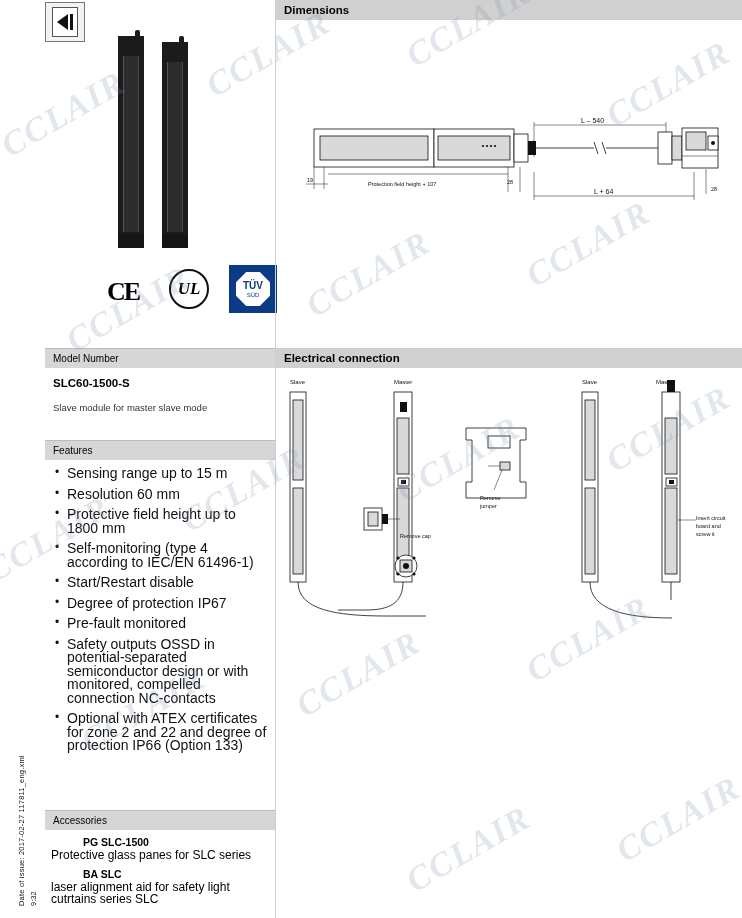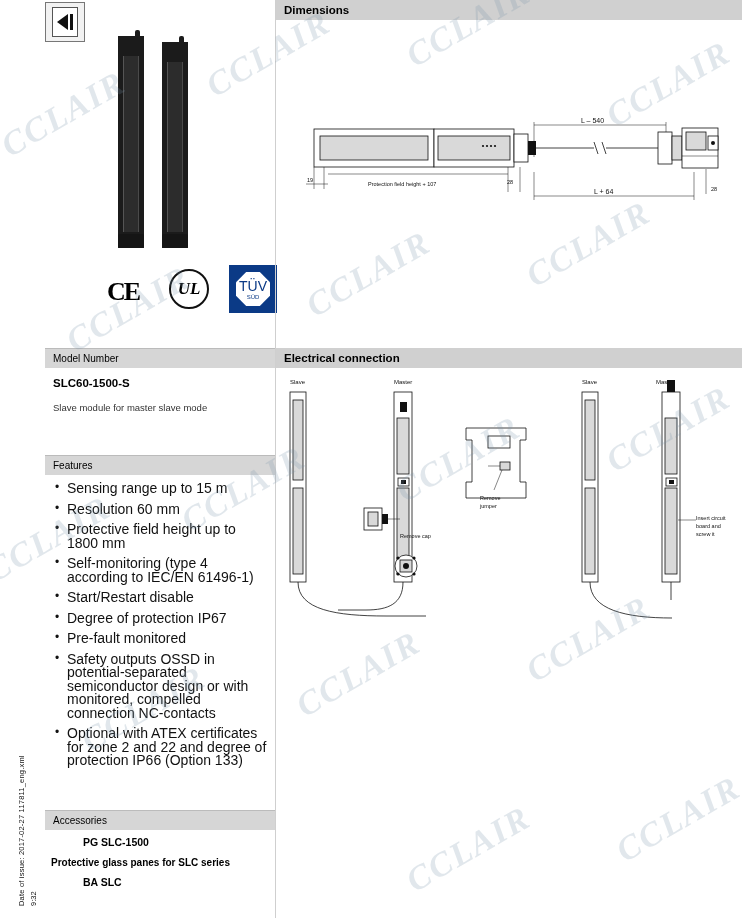--- a/index.html
+++ b/index.html
@@ -69,21 +69,21 @@
   }
   .tuv-logo {
     position:absolute; left:130px; top:0px; width:48px; height:48px; background:#0b3a86;
     display:flex; align-items:center; justify-content:center;
   }
   .tuv-logo .oct {
     width:34px;height:34px;background:#ffffff;
     clip-path: polygon(30% 0,70% 0,100% 30%,100% 70%,70% 100%,30% 100%,0 70%,0 30%);
     display:flex;flex-direction:column;align-items:center;justify-content:center;line-height:1;
   }
-  .tuv-logo .t1 { font-size:14px; font-weight:normal; color:#0b3a86; font-family:"Liberation Sans",sans-serif;}
+  .tuv-logo .t1 { font-size:10px; font-weight:bold; color:#0b3a86; font-family:"Liberation Sans",sans-serif;}
   .tuv-logo .t2 { font-size:6px; color:#0b3a86; margin-top:1px;}
 
   
   .sec-head {
     background:#d6d6d6; color:#000; font-weight:normal; font-size:10px;
     padding:4px 8px; border-top:1px solid #bbb;
   }
 
   .block { position:absolute; left:45px; width:230px; }
 
@@ -92,21 +92,21 @@
 
   ul.features { margin:7px 0 0 0; padding:0 6px 0 22px; list-style:none; }
   ul.features li {
     position:relative; font-size:14px; line-height:13.5px; margin-bottom:7px; color:#111;
   }
   ul.features li:before {
     content:"•"; position:absolute; left:-12px; top:-1px; font-size:12px;
   }
 
   .acc-name { font-weight:bold; font-size:10.5px; margin:6px 0 0 6px;padding-left:32px;}
-  .acc-desc { font-size:10px; margin:9px 0 0 6px; line-height:12.5px;font-weight:bold;}
+  .acc-desc { font-size:12px; margin:1px 0 0 6px; line-height:12.5px;}
 
   
   .side-text {
     position:absolute; left:26px; bottom:12px;
     transform-origin: left bottom; transform: rotate(-90deg);
     font-size:7.5px; color:#111; white-space:nowrap; letter-spacing:0.2px;
   }
   .side-text2 {
     position:absolute; left:38px; bottom:12px;
     transform-origin: left bottom; transform: rotate(-90deg);
@@ -177,40 +177,41 @@
         </div>
       </div>
     </div>
 
     <div class="block" style="top:348px;">
       <div class="sec-head">Model Number</div>
       <div class="model-num">SLC60-1500-S</div>
       <div class="model-desc">Slave module for master slave mode</div>
     </div>
 
-    <div class="block" style="top:455px;">
+    <div class="block" style="top:440px;">
       <div class="sec-head">Features</div>
       <ul class="features">
         <li>Sensing range up to 15 m</li>
         <li>Resolution 60 mm</li>
         <li>Protective field height up to 1800 mm</li>
         <li>Self-monitoring (type 4 according to IEC/EN 61496-1)</li>
         <li>Start/Restart disable</li>
         <li>Degree of protection IP67</li>
         <li>Pre-fault monitored</li>
         <li>Safety outputs OSSD in potential-separated semiconductor design or with monitored, compelled connection NC-contacts</li>
         <li>Optional with ATEX certificates for zone 2 and 22 and degree of protection IP66 (Option 133)</li>
       </ul>
     </div>
 
     <div class="block" style="top:810px;">
       <div class="sec-head">Accessories</div>
       <div class="acc-name">PG SLC-1500</div>
       <div class="acc-desc">Protective glass panes for SLC series</div>
       <div class="acc-name">BA SLC</div>
+      <div class="acc-desc">laser alignment aid for safety light cutrtains series SLC</div>
     </div>
 
     <div class="side-text">Date of issue: 2017-02-27   117811_eng.xml</div>
     <div class="side-text2">9:32</div>
   </div>
 
   <div class="vdiv"></div>
 
   <div class="right-col">
 

